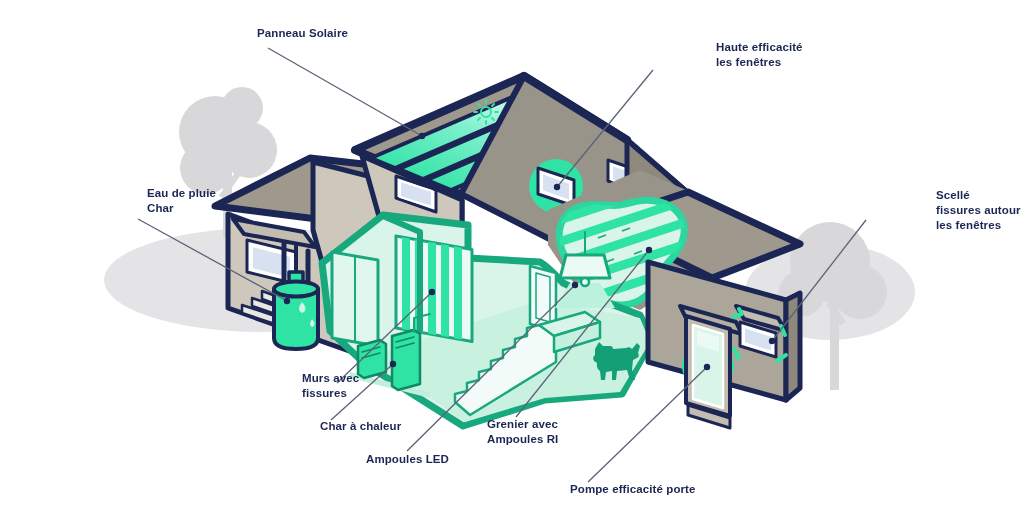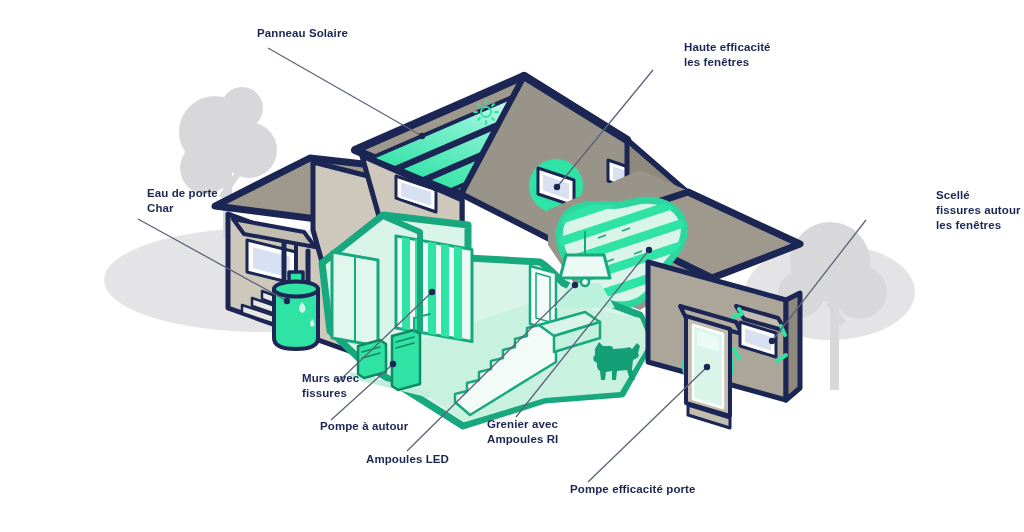--- a/index.html
+++ b/index.html
@@ -208,39 +208,39 @@
         <circle cx="393" cy="364" r="3.2"></circle>
     <circle cx="575" cy="285" r="3.2"></circle>
         <circle cx="649" cy="250" r="3.2"></circle>
     <circle cx="707" cy="367" r="3.2"></circle>
   </g>
 </svg>
 
   <div class="callout-label" style="left:231px;top:26px">
     <div>Panneau Solaire</div>
   </div>
-  <div class="callout-label" style="left:658px;top:40px">
+  <div class="callout-label" style="left:690px;top:40px">
     <div>Haute efficacité</div>
     <div>les fenêtres</div>
   </div>
   <div class="callout-label" style="left:121px;top:186px">
-    <div>Eau de porte</div>
+    <div>Eau de pluie</div>
     <div>Char</div>
   </div>
   <div class="callout-label" style="left:910px;top:188px">
     <div>Scellé</div>
     <div>fissures autour</div>
     <div>les fenêtres</div>
   </div>
   <div class="callout-label" style="left:276px;top:371px">
     <div>Murs avec</div>
     <div>fissures</div>
   </div>
   <div class="callout-label" style="left:294px;top:419px">
-    <div>Pompe à autour</div>
+    <div>Char à chaleur</div>
   </div>
   <div class="callout-label" style="left:340px;top:452px">
     <div>Ampoules LED</div>
   </div>
   <div class="callout-label" style="left:461px;top:417px">
     <div>Grenier avec</div>
     <div>Ampoules RI</div>
   </div>
   <div class="callout-label" style="left:544px;top:482px">
     <div>Pompe efficacité porte</div>

